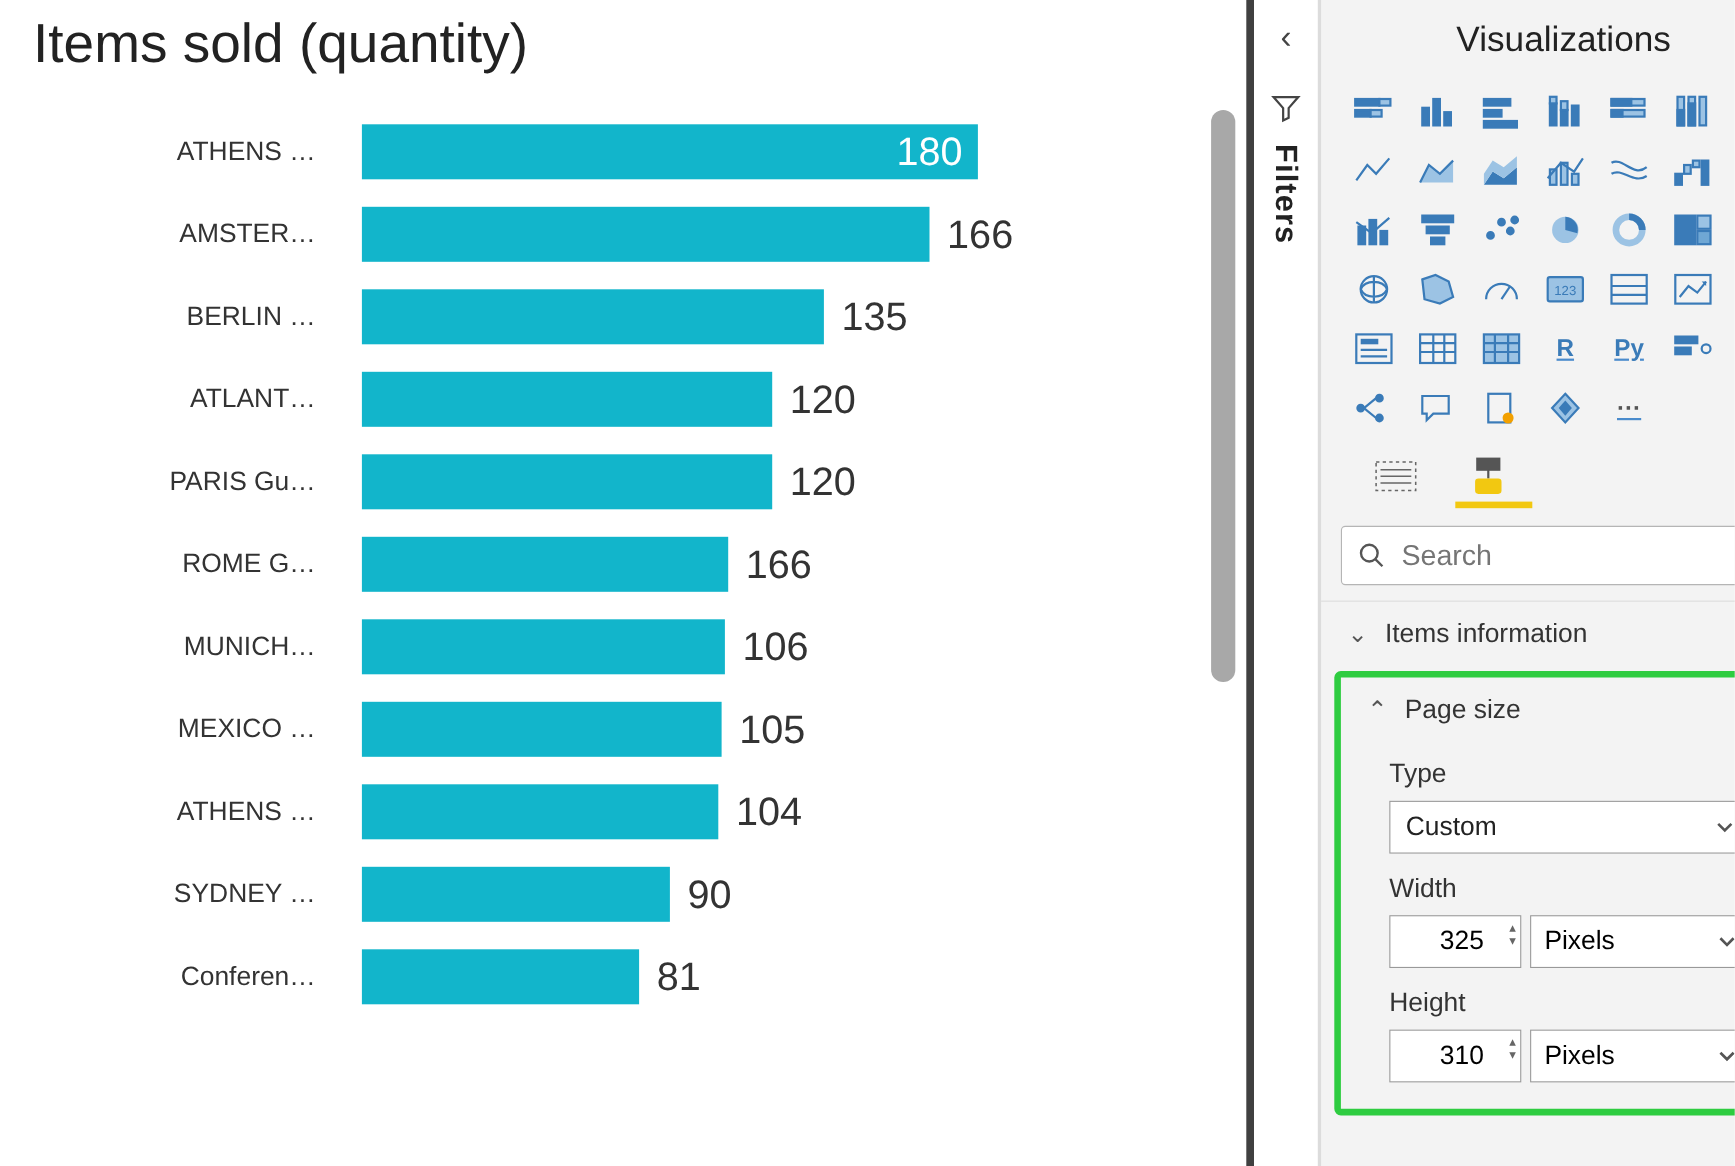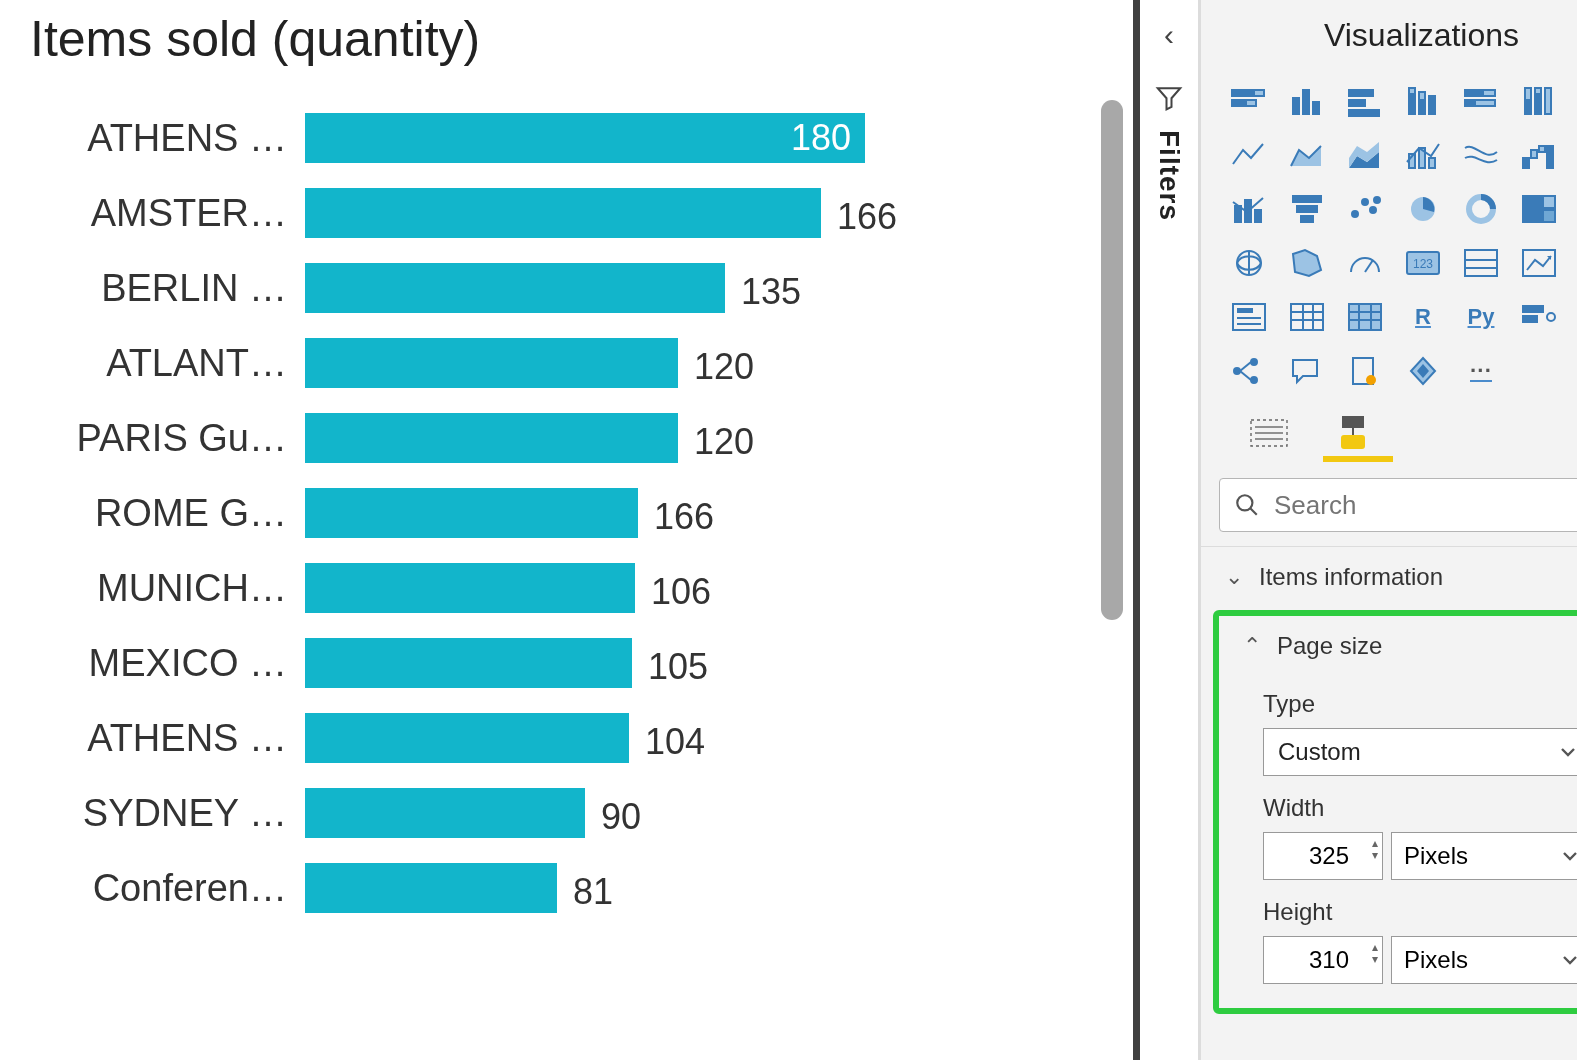--- a/index.html
+++ b/index.html
@@ -14,26 +14,26 @@
     position: relative;
   }
   .chart-title { font-size: 50px; font-weight: 400; color: #222; margin-bottom: 40px; }
   .chart-body { position: relative; display: flex; }
   .rows { flex: 1 1 auto; }
   .bar-row { display: flex; align-items: center; height: 60px; margin-bottom: 15px; }
   .bar-cat {
     flex: 0 0 275px;
     text-align: right;
     padding-right: 18px;
-    font-size: 38px;
+    font-size: 24px;
     color: #333;
     white-space: nowrap;
     overflow: hidden;
   }
-  .bar-track { flex: 0 0 560px; display: flex; align-items: flex-end; }
+  .bar-track { flex: 0 0 560px; display: flex; align-items: center; margin-left: 24px; }
   .bar-fill {
     height: 50px;
     background: #12b5cb; 
     display: flex;
     align-items: center;
     justify-content: flex-end;
     padding-right: 14px;
   }
   .bar-val-in  { font-size: 36px; color: #fff; }
   .bar-val-out { font-size: 36px; color: #333; margin-left: 16px; }

